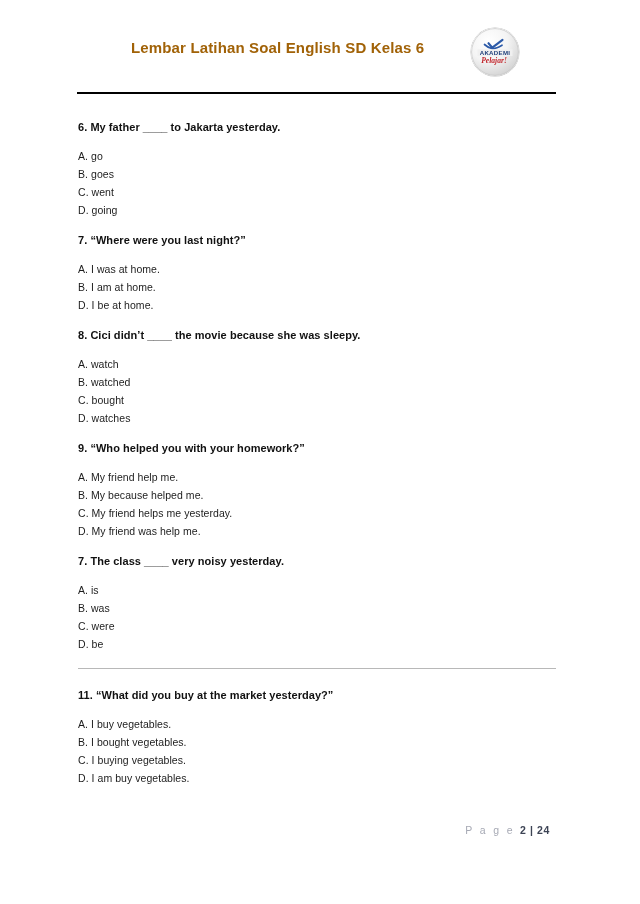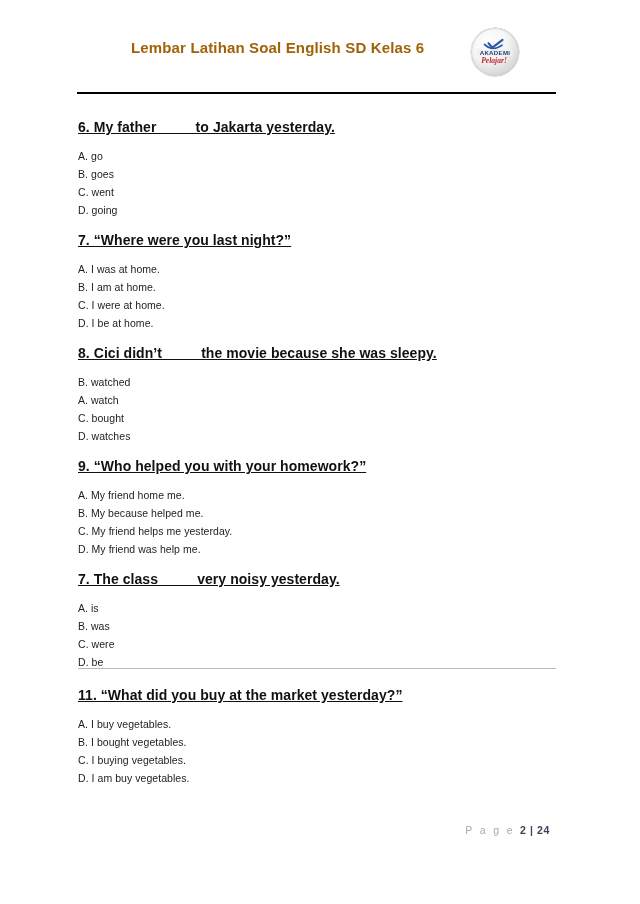--- a/index.html
+++ b/index.html
@@ -67,27 +67,26 @@
     position: absolute;
     left: 78px;
     top: 120px;
     width: 478px;
   }
 
   .q-block { margin-bottom: 14px; }
   .q-block:last-child { margin-bottom: 0; }
 
   .q-text {
-    font-size: 14px;
+    font-size: 11px;
     font-weight: bold;
     color: #111111;
     line-height: 15px;
     margin-bottom: 12px;
     letter-spacing: 0.05px;
-    text-decoration: underline;
   }
   .opt {
     font-size: 10.5px;
     font-weight: normal;
     color: #1c1c1c;
     line-height: 18px;
     letter-spacing: 0.05px;
   }
 
   
@@ -159,35 +158,34 @@
       <div class="opt">A. go</div>
       <div class="opt">B. goes</div>
       <div class="opt">C. went</div>
       <div class="opt">D. going</div>
     </div>
 
     <div class="q-block">
       <div class="q-text">7. “Where were you last night?”</div>
       <div class="opt">A. I was at home.</div>
       <div class="opt">B. I am at home.</div>
-      <div class="opt">C. I were at home.</div>
       <div class="opt">D. I be at home.</div>
     </div>
 
     <div class="q-block">
       <div class="q-text">8. Cici didn’t ____ the movie because she was sleepy.</div>
+      <div class="opt">A. watch</div>
       <div class="opt">B. watched</div>
-      <div class="opt">A. watch</div>
       <div class="opt">C. bought</div>
       <div class="opt">D. watches</div>
     </div>
 
     <div class="q-block">
       <div class="q-text">9. “Who helped you with your homework?”</div>
-      <div class="opt">A. My friend home me.</div>
+      <div class="opt">A. My friend help me.</div>
       <div class="opt">B. My because helped me.</div>
       <div class="opt">C. My friend helps me yesterday.</div>
       <div class="opt">D. My friend was help me.</div>
     </div>
 
     <div class="q-block">
       <div class="q-text">7. The class ____ very noisy yesterday.</div>
       <div class="opt">A. is</div>
       <div class="opt">B. was</div>
       <div class="opt">C. were</div>

